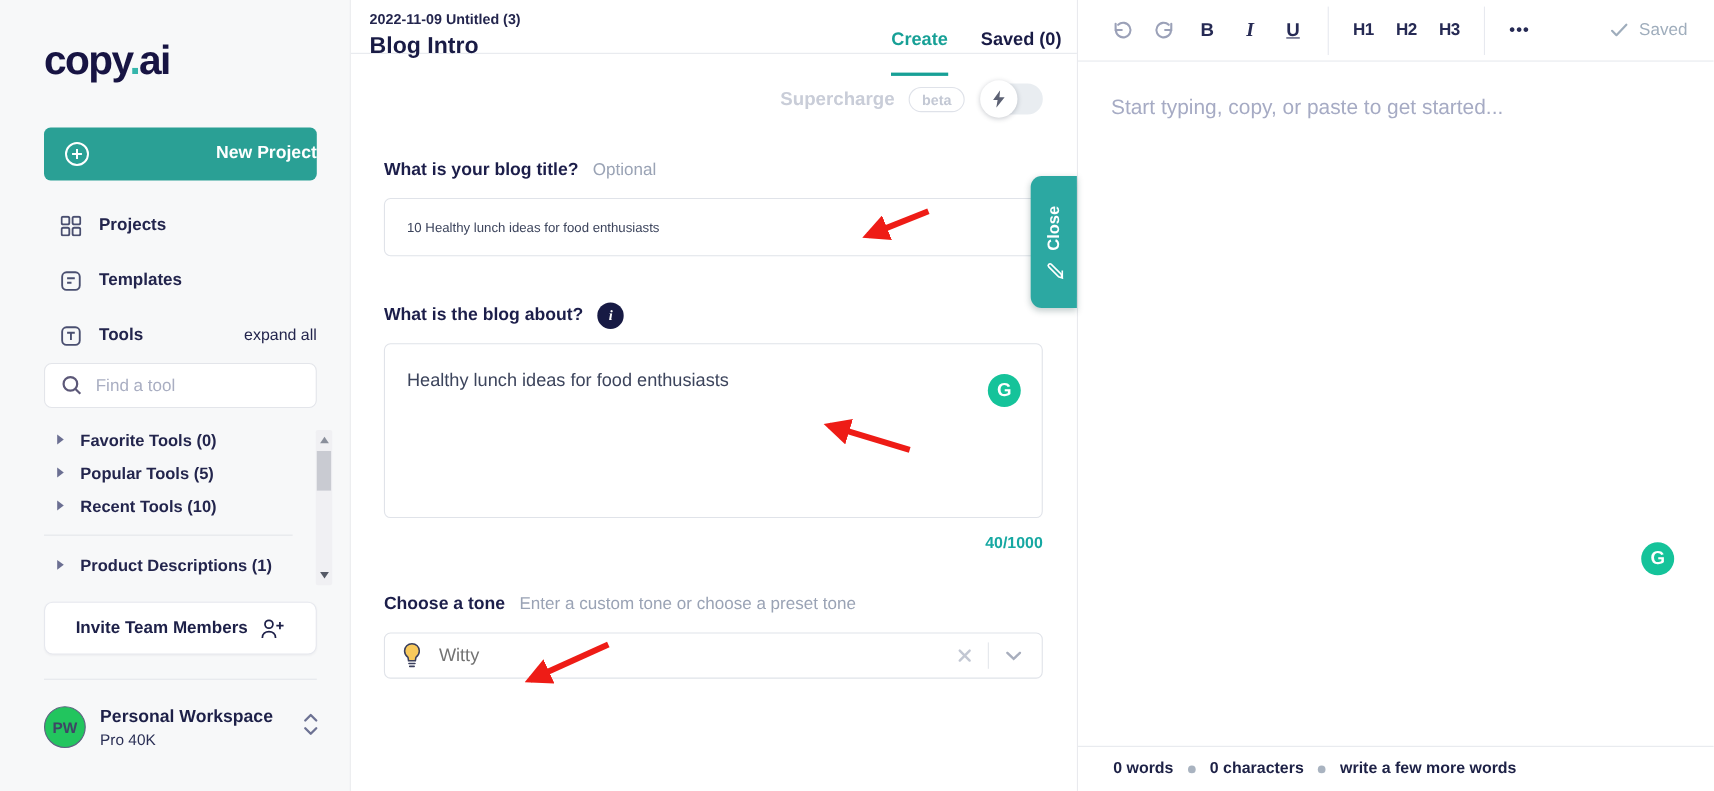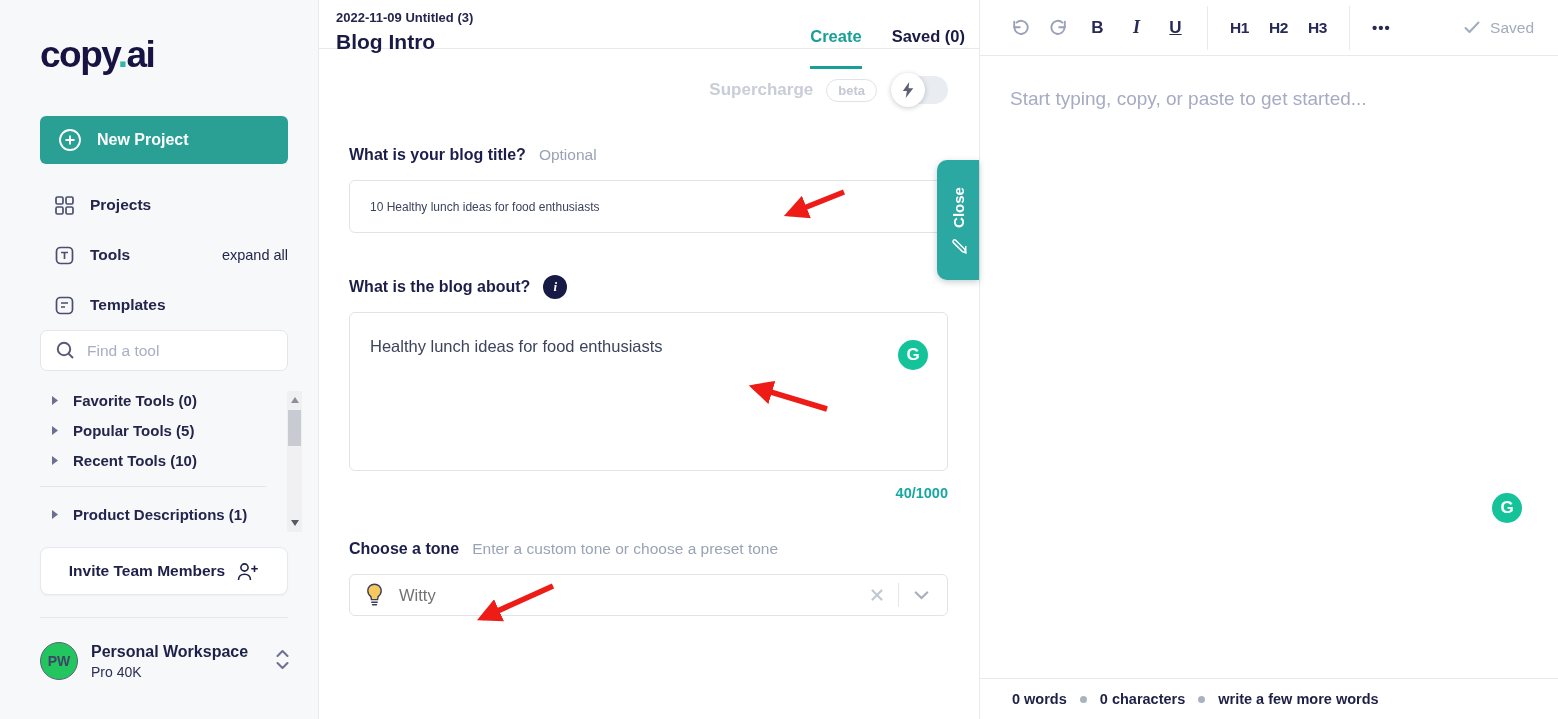--- a/index.html
+++ b/index.html
@@ -9,21 +9,21 @@
 
   
   .sidebar { width:319px; background:#f7f8f9; border-right:1px solid #e9eaee;
              position:relative; flex:none; }
   .logo { margin:34px 0 0 40px; font-size:37px; font-weight:800; letter-spacing:-1.5px;
           color:#171443; cursor:pointer; }
   .logo .dot { color:#35b5ab; }
   .new-project { margin:40px 0 0 40px; width:248px; height:48px; border:none; border-radius:6px;
                  background:#2aa095; color:#fff; display:flex; align-items:center; gap:15px;
                  padding-left:18px; font-size:16px; font-weight:700; cursor:pointer;
-                 font-family:inherit; }
+                 font-family:inherit;justify-content:space-between; }
   .nav { margin-top:16px; }
   .nav-item { display:flex; align-items:center; gap:16px; height:50px; padding:0 30px 0 55px;
               font-size:15.5px; font-weight:600; color:#23254d; cursor:pointer; }
   .nav-item .grow { flex:1; }
   .expand-all { font-weight:400; font-size:14.5px; color:#23254d; cursor:pointer; }
   .search-box { margin:0 30px 0 40px; height:41px; background:#fff; border:1px solid #e3e5ea;
                 border-radius:7px; display:flex; align-items:center; padding:0 12px 0 14px; gap:11px; }
   .search-box input { border:none; outline:none; flex:1; font-size:15.5px; color:#3c445c;
                       font-family:inherit; background:transparent; }
   .search-box input::placeholder { color:#a9aec2; }
@@ -154,35 +154,35 @@
               <rect x="1" y="11" width="7" height="7" rx="1.5"></rect>
               <rect x="11" y="11" width="7" height="7" rx="1.5"></rect>
             </svg>
         </span>
         <span>Projects</span>
       </div>
       <div class="nav-item">
         <span style="display:grid;place-items:center;">
           <svg width="19" height="19" viewBox="0 0 19 19" fill="none" stroke="#4a4f70" stroke-width="1.7">
               <rect x="1.5" y="1.5" width="16" height="16" rx="4"></rect>
+              <path d="M6 7 H13 M6 11 H10"></path>
+            </svg>
+        </span>
+        <span>Templates</span>
+      </div>
+      <div class="nav-item">
+        <span style="display:grid;place-items:center;">
+          <svg width="19" height="19" viewBox="0 0 19 19" fill="none" stroke="#4a4f70" stroke-width="1.7">
+              <rect x="1.5" y="1.5" width="16" height="16" rx="4"></rect>
               <path d="M6 6.5 H13 M9.5 6.5 V13"></path>
             </svg>
         </span>
         <span>Tools</span>
         <span class="grow"></span>
         <span class="expand-all">expand all</span>
-      </div>
-      <div class="nav-item">
-        <span style="display:grid;place-items:center;">
-          <svg width="19" height="19" viewBox="0 0 19 19" fill="none" stroke="#4a4f70" stroke-width="1.7">
-              <rect x="1.5" y="1.5" width="16" height="16" rx="4"></rect>
-              <path d="M6 7 H13 M6 11 H10"></path>
-            </svg>
-        </span>
-        <span>Templates</span>
       </div>
     </div>
 
     <div class="search-box">
       <span style="display:grid;place-items:center;">
         <svg width="21" height="21" viewBox="0 0 21 21" fill="none" stroke="#5c5878" stroke-width="2">
             <circle cx="9" cy="9" r="6.2"></circle>
             <path d="M13.6 13.6 L18 18"></path>
           </svg>
       </span>

